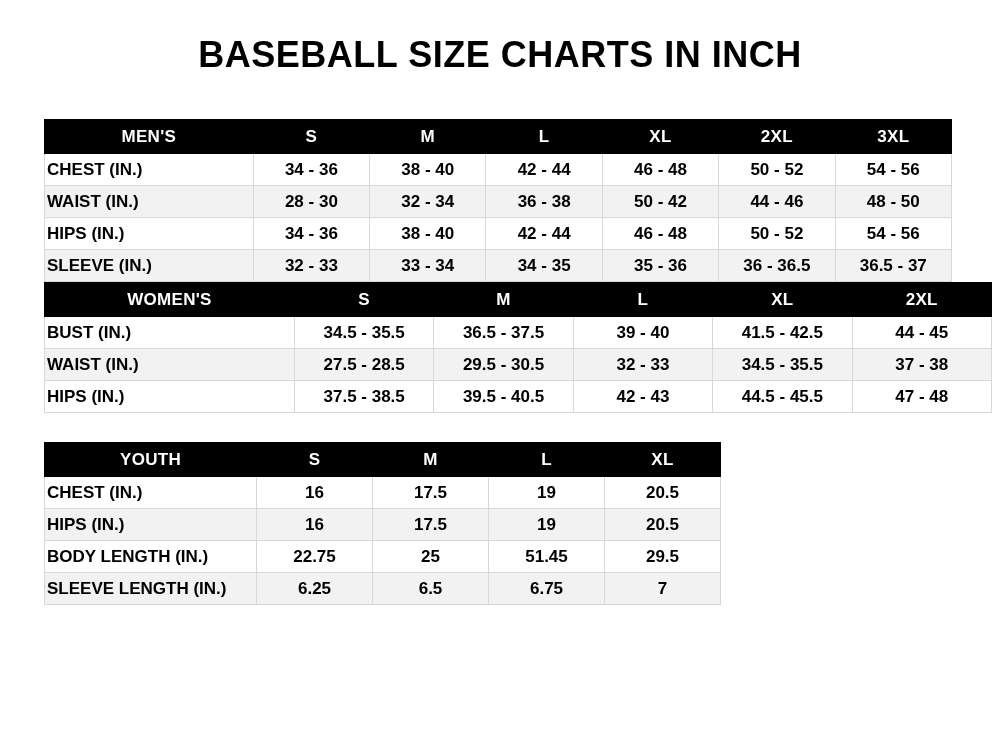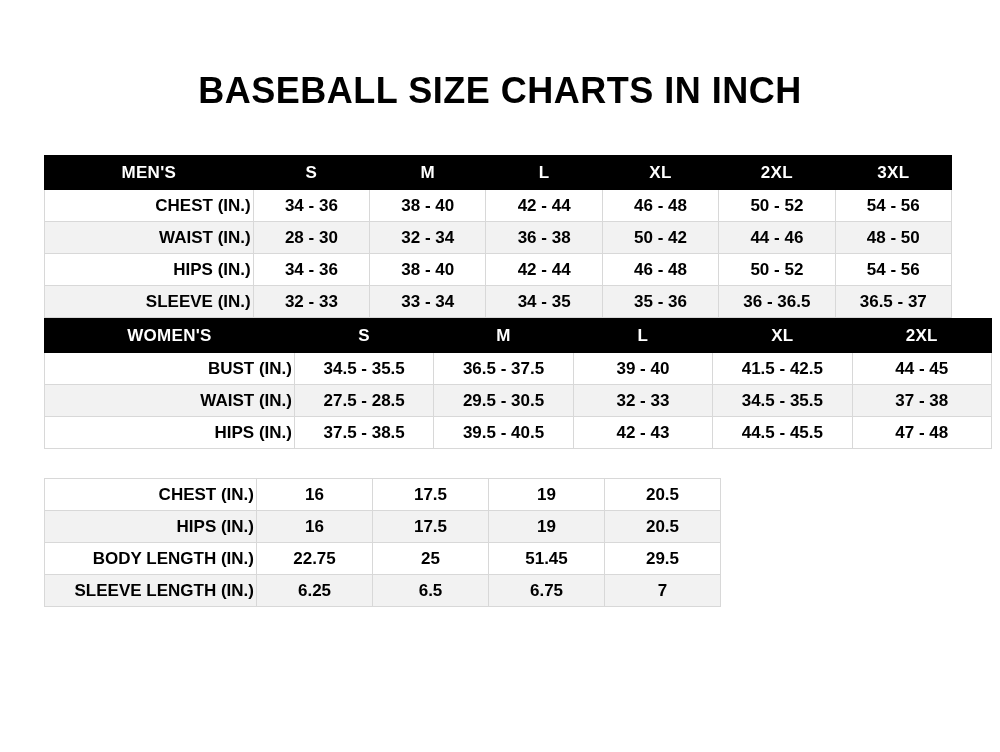--- a/index.html
+++ b/index.html
@@ -19,21 +19,21 @@
     width: 1000px;
     height: 752px;
     box-sizing: border-box;
   }
   .title {
     text-align: center;
     font-size: 36px;
     font-weight: bold;
     letter-spacing: 0.5px;
     margin: 0;
-    padding-top: 70px;
+    padding-top: 34px;
     color: #000;
   }
   .tables {
     padding: 0 44px;
     box-sizing: border-box;
   }
   table.size-table {
     border-collapse: collapse;
     table-layout: fixed;
     font-size: 17px;
@@ -51,21 +51,21 @@
     background: #000000;
     color: #ffffff;
     border: 1px solid #000000;
     height: 33px;
     letter-spacing: 0.3px;
   }
   table.size-table tr.alt td {
     background: #f2f2f2;
   }
   table.size-table td.label {
-    text-align: right;
+    text-align: left;
   }
   
   #mens-table { width: 908px; margin-top: 43px; }
   #mens-table col.lbl { width: 208px; }
   #mens-table col.val { width: 116px; }
   
   #womens-table { width: 948px; }
   #womens-table col.lbl { width: 208px; }
   #womens-table col.val { width: 116px; }
   
@@ -188,20 +188,27 @@
 
     <table class="size-table" id="youth-table">
       <colgroup>
         <col class="lbl">
           <col class="val">
           <col class="val">
           <col class="val">
           <col class="val">
       </colgroup>
       <tbody>
+        <tr class="header-row">
+          <td>YOUTH</td>
+          <td>S</td>
+          <td>M</td>
+          <td>L</td>
+          <td>XL</td>
+        </tr>
         <tr>
           <td class="label">CHEST (IN.)</td>
           <td>16</td>
           <td>17.5</td>
           <td>19</td>
           <td>20.5</td>
         </tr>
         <tr class="alt">
           <td class="label">HIPS (IN.)</td>
           <td>16</td>

